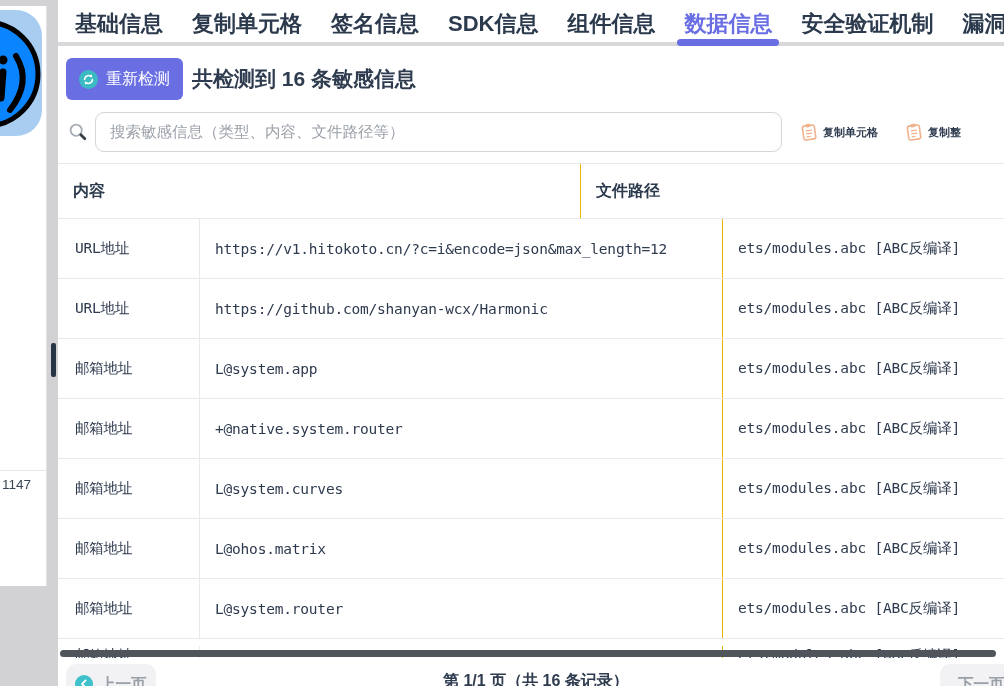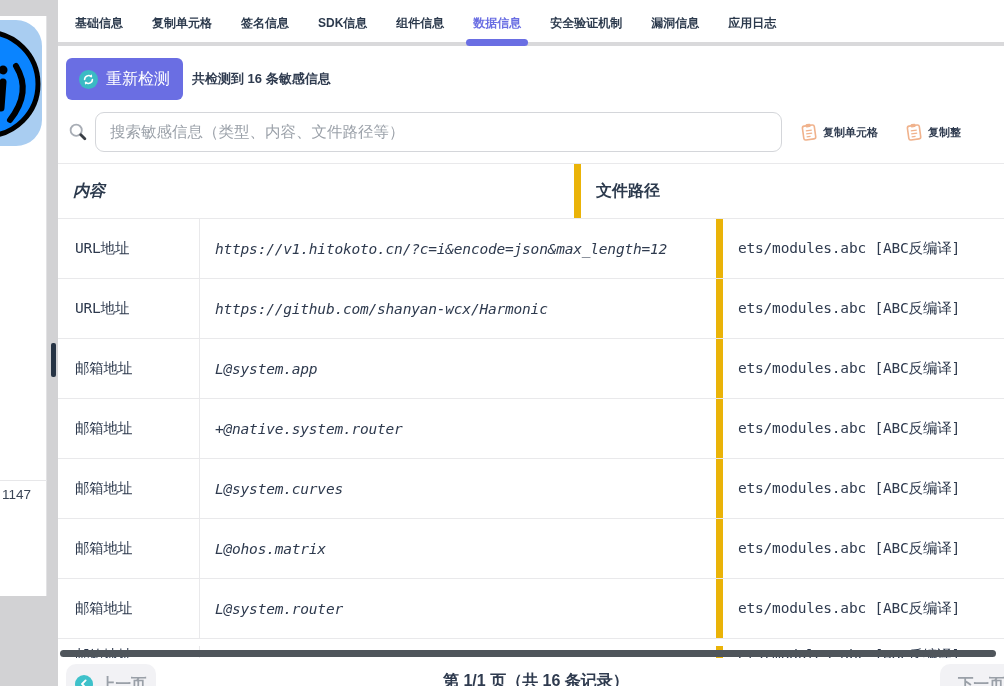--- a/index.html
+++ b/index.html
@@ -3,52 +3,52 @@
 <meta charset="utf-8">
 <style>
   html,body{margin:0;padding:0;}
   body{
     width:1004px;height:686px;overflow:hidden;position:relative;
     background:#d2d2d4;
     font-family:"Liberation Sans","DejaVu Sans",sans-serif;
     -webkit-font-smoothing:antialiased;
   }
   
-  .left-panel{position:absolute;left:0;top:16px;width:47px;height:580px;background:#fff;border-right:1px solid #e2e2e4;box-sizing:border-box;text-align:right;}
+  .left-panel{position:absolute;left:0;top:6px;width:47px;height:580px;background:#fff;border-right:1px solid #e2e2e4;box-sizing:border-box;text-align:right;}
   .app-icon{position:absolute;left:-54px;top:4px;width:96px;height:126px;border-radius:26px;background:#a9cdf1;overflow:hidden;}
   .left-divider{position:absolute;left:0;top:464px;width:47px;height:1px;background:#e7e7e9;}
   .left-val1{position:absolute;left:2px;top:471px;font-size:13.5px;color:#3a4556;white-space:nowrap;}
   .left-val2{position:absolute;left:-4px;top:486px;font-size:13.5px;color:#3a4556;}
   .left-thumb{position:absolute;left:51px;top:343px;width:5px;height:34px;background:#263445;border-radius:2px;}
   
   .main{position:absolute;left:58px;top:0;width:946px;height:686px;background:#fff;}
   
   .tabbar{display:flex;gap:29px;padding:14px 0 0 17px;border-bottom:4px solid #d9d9db;}
-  .tab{font-size:12px;font-weight:600;color:#2c3a4d;position:relative;padding-bottom:9px;white-space:nowrap;cursor:pointer;line-height:19px;}
+  .tab{font-size:22px;font-weight:600;color:#2c3a4d;position:relative;padding-bottom:9px;white-space:nowrap;cursor:pointer;line-height:19px;}
   .tab.active{color:#6a6ee3;}
   .tab.active::after{content:"";position:absolute;left:-7px;right:-7px;bottom:-4px;height:7px;border-radius:3.5px;background:#6a6ee3;}
   
   .redetect-btn{position:absolute;left:8px;top:58px;height:42px;padding:0 13px;background:#6a6ee3;border:none;border-radius:6px;color:#fff;font-size:16px;display:inline-flex;align-items:center;gap:8px;cursor:pointer;font-family:inherit;}
-  .summary{position:absolute;left:134px;top:58px;height:42px;display:flex;align-items:center;font-size:13px;font-weight:600;color:#2f3b4f;white-space:nowrap;}
+  .summary{position:absolute;left:134px;top:58px;height:42px;display:flex;align-items:center;font-size:21px;font-weight:600;color:#2f3b4f;white-space:nowrap;}
   
   .search-icon{position:absolute;left:10px;top:122px;}
   .search-input{position:absolute;left:37px;top:112px;width:687px;height:40px;box-sizing:border-box;border:1px solid #d4d6da;border-radius:9px;padding:0 14px;font-size:15.5px;color:#333;outline:none;font-family:inherit;background:#fff;}
   .search-input::placeholder{color:#9ba1a9;}
   .copy-action{position:absolute;top:112px;height:40px;display:flex;align-items:center;gap:6px;font-size:11px;font-weight:600;color:#2f3b4f;cursor:pointer;white-space:nowrap;}
   .copy-cell{left:743px;}
   .copy-row{left:848px;}
   .clip-ico{transform:rotate(-8deg);display:inline-block;line-height:0;}
   
   .table{position:absolute;left:0;top:163px;width:946px;}
   .thead,.trow{display:flex;border-bottom:1px solid #e9e9eb;box-sizing:border-box;}
   .thead{height:56px;border-top:1px solid #e9e9eb;}
   .trow{height:60px;}
   .cell{display:flex;align-items:center;box-sizing:border-box;color:#2e3a4e;}
   .c1{width:142px;padding-left:17px;border-right:1px solid #e9e9eb;}
-  .c2{width:523px;padding-left:15px;border-right:7px solid #eab308;font-style:italic;}
+  .c2{width:523px;padding-left:15px;border-right:1px solid #eab308;}
   .c3{flex:1;padding-left:15px;}
   .thead .cell{font-weight:600;font-size:16px;color:#2c3a4d;}
   .val{font-family:"DejaVu Sans Mono","Liberation Mono",monospace;font-size:14.5px;letter-spacing:-0.2px;}
   .partial-row{position:absolute;left:0;top:639px;width:946px;height:47px;overflow:hidden;z-index:1;}
   .partial-row .inner{display:flex;height:60px;padding-top:7px;box-sizing:border-box;}
   .partial-row .cell{align-items:flex-start;}
   
   .hscrollbar{position:absolute;left:0px;top:650px;width:946px;height:8px;z-index:5;background:transparent;}
   .hscrollbar .thumb{position:absolute;left:2px;top:0;width:936px;height:7px;background:#4f555b;border-radius:3.5px;}
   

